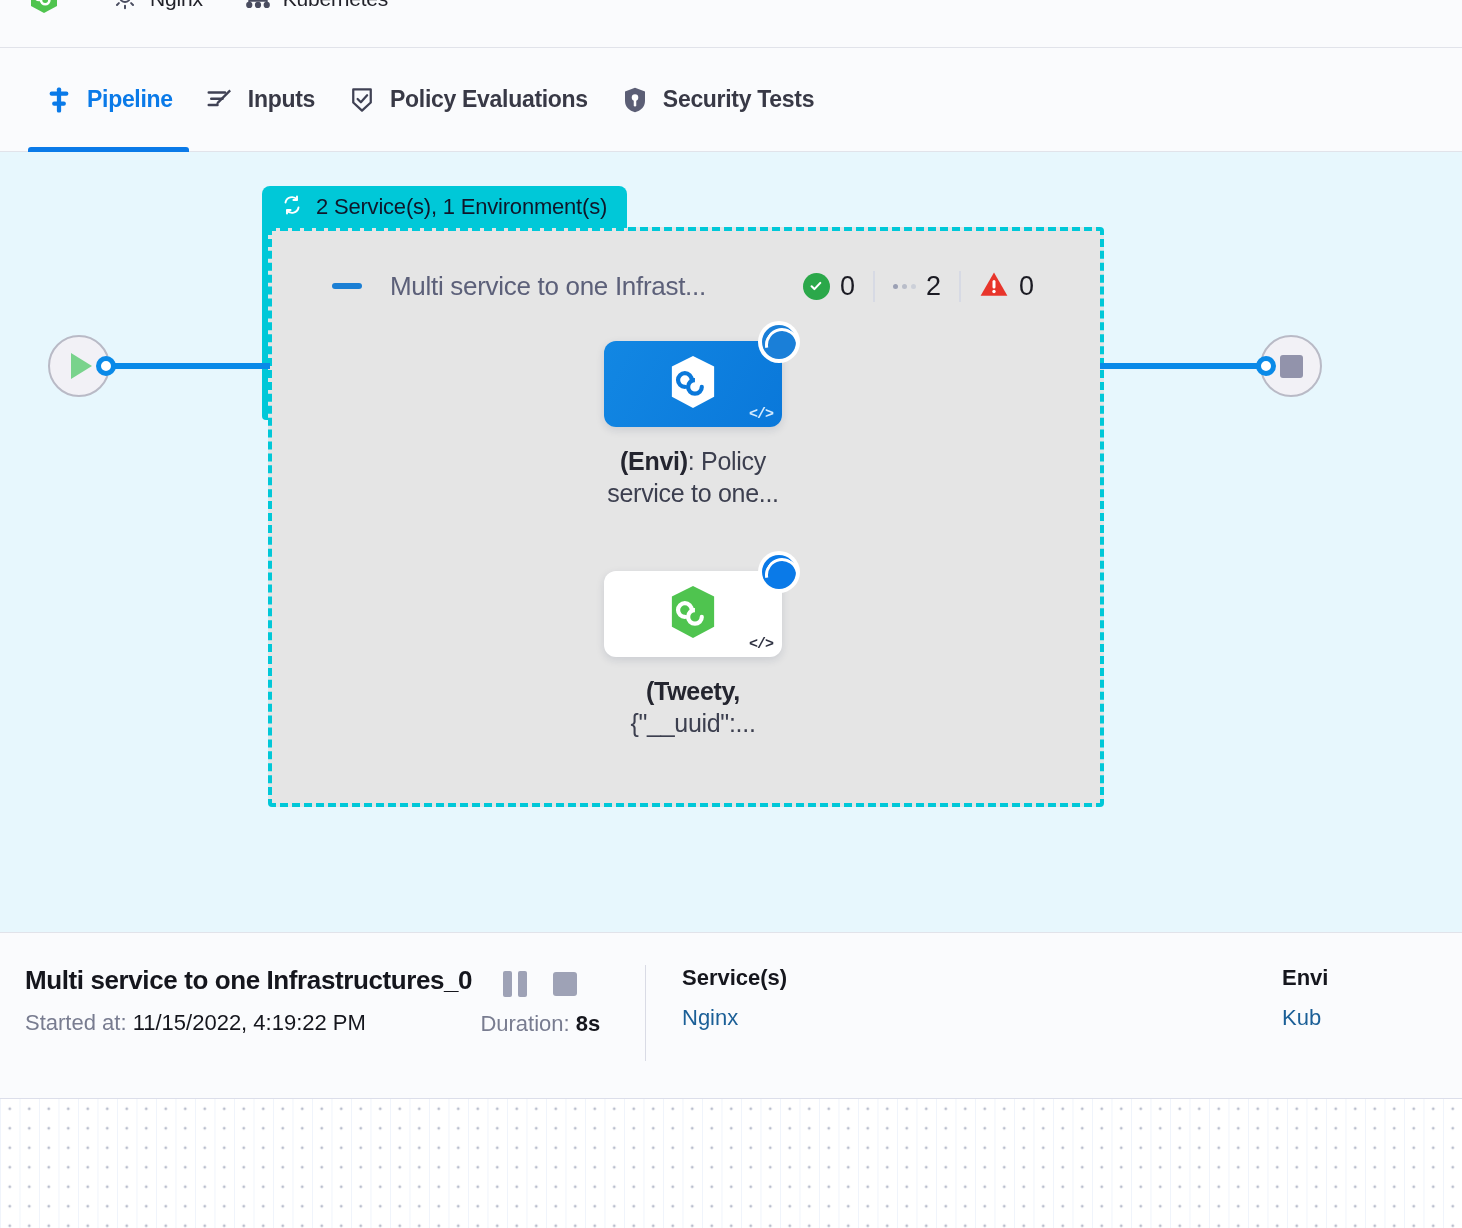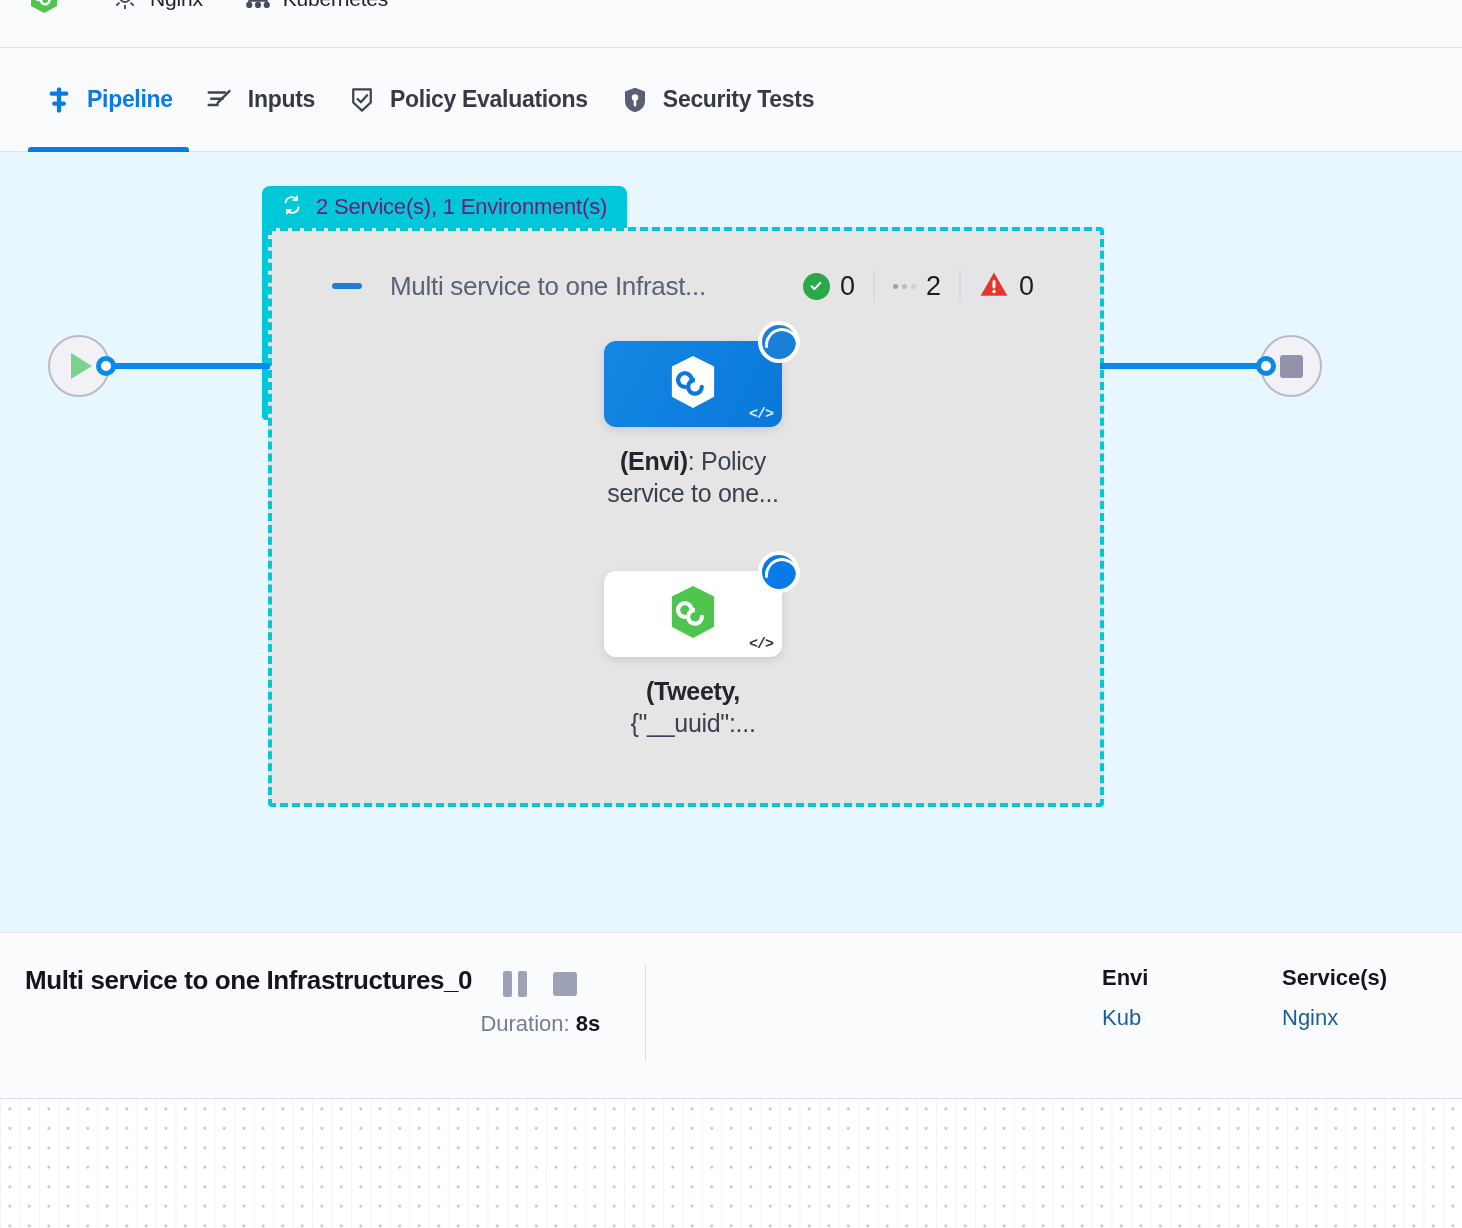--- a/index.html
+++ b/index.html
@@ -90,21 +90,21 @@
   .edge.left  { left: 110px; top: 211px; width: 160px; }
   .edge.right { left: 1100px; top: 211px; width: 165px; }
 
   
   .group-wrap { position: absolute; left: 262px; top: 34px; }
   .group-tab {
     position: absolute; left: 0; top: 0;
     height: 42px; padding: 0 20px 0 18px;
     background: #00c8d8; border-radius: 8px 8px 0 0;
     display: flex; align-items: center; gap: 12px;
-    color: #701a75; white-space: nowrap;
+    color: #0f172a; white-space: nowrap;
   }
   .group-tab-label { font-size: 22px; font-weight: 400; letter-spacing: -0.2px; }
   .group-leftbar {
     position: absolute; left: 0; top: 38px; width: 14px; height: 196px;
     background: #00c8d8; border-radius: 0 0 4px 4px;
   }
   .group-box {
     position: absolute; left: 6px; top: 41px;
     width: 836px; height: 580px;
     border: 4px dashed #00c8d8;
@@ -418,44 +418,48 @@
         <span class="group-tab-label">2 Service(s), 1 Environment(s)</span>
       </div>
 
     </div>
   </div>
 
   <div class="detailbar">
 
     <div class="detail-main">
       <div class="detail-title">Multi service to one Infrastructures_0</div>
+      <div class="detail-sub">
+        <span class="muted">Started at:</span>
+        <span>11/15/2022, 4:19:22 PM</span>
+      </div>
     </div>
 
     <div class="detail-duration">
       <div class="ctrl-row">
         <span class="ctrl-pause">
             <i></i>
             <i></i>
           </span>
         <span class="ctrl-stop"></span>
       </div>
       <div class="duration-text">
         <span>Duration:</span>
         <b>8s</b>
       </div>
     </div>
 
     <div class="vdiv"></div>
 
+    <div class="detail-col">
+      <div class="detail-col-title">Service(s)</div>
+      <div class="detail-col-link">Nginx</div>
+    </div>
+
     <div class="detail-col env">
       <div class="detail-col-title">Envi</div>
       <div class="detail-col-link">Kub</div>
     </div>
-
-    <div class="detail-col">
-      <div class="detail-col-title">Service(s)</div>
-      <div class="detail-col-link">Nginx</div>
-    </div>
   </div>
 
   <div class="grid-footer"></div>
 
 </div>
 
 </body></html>

